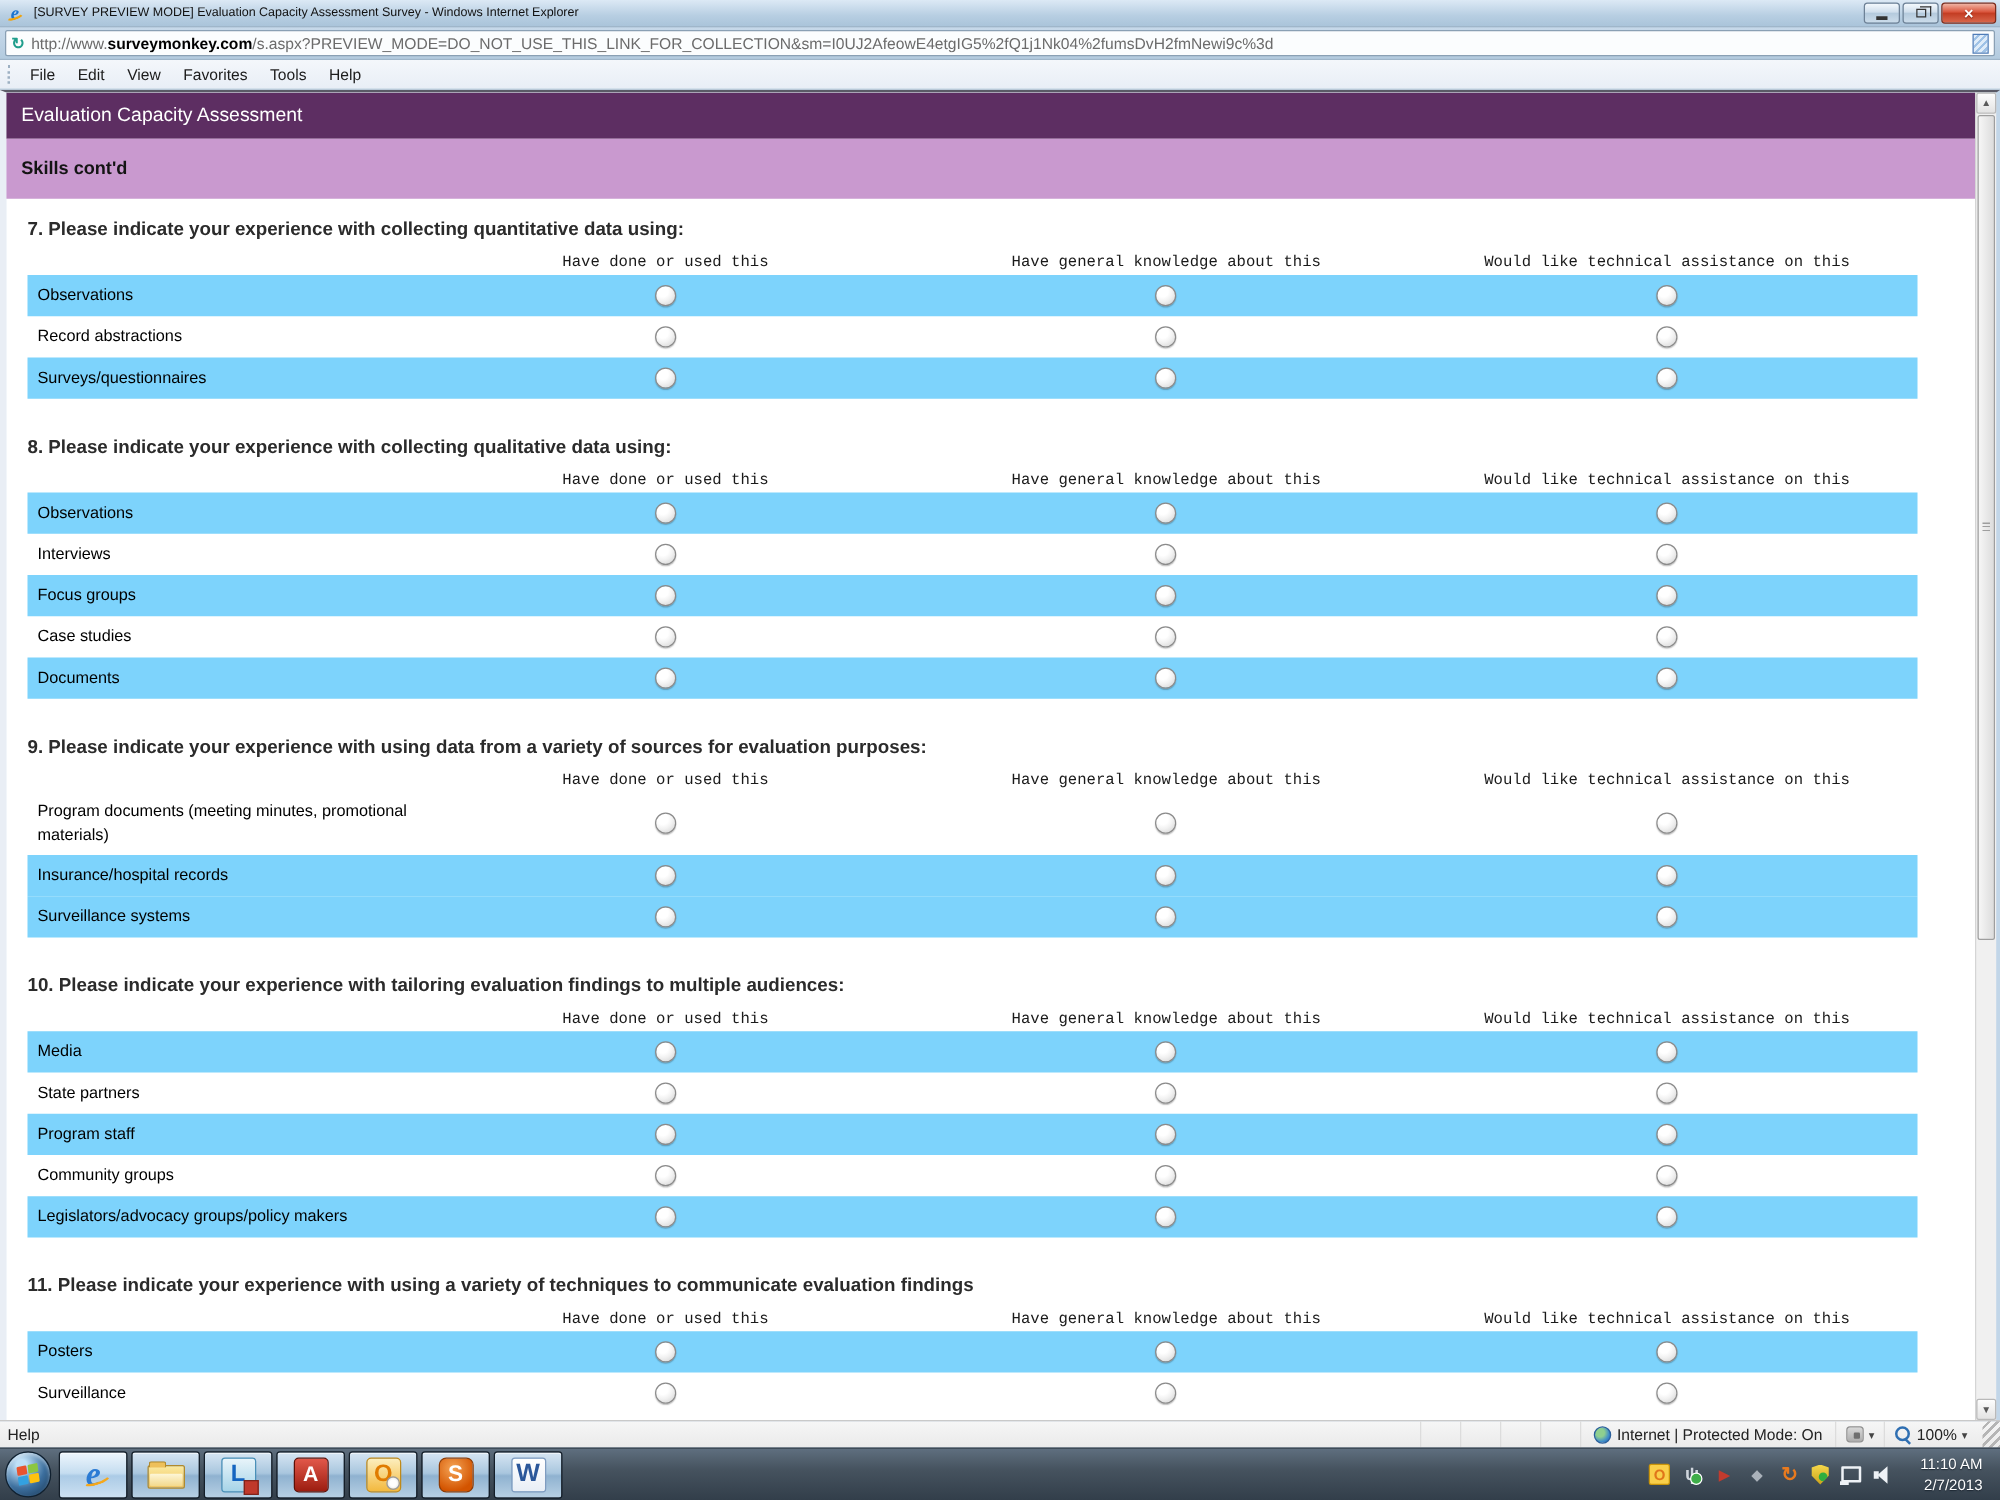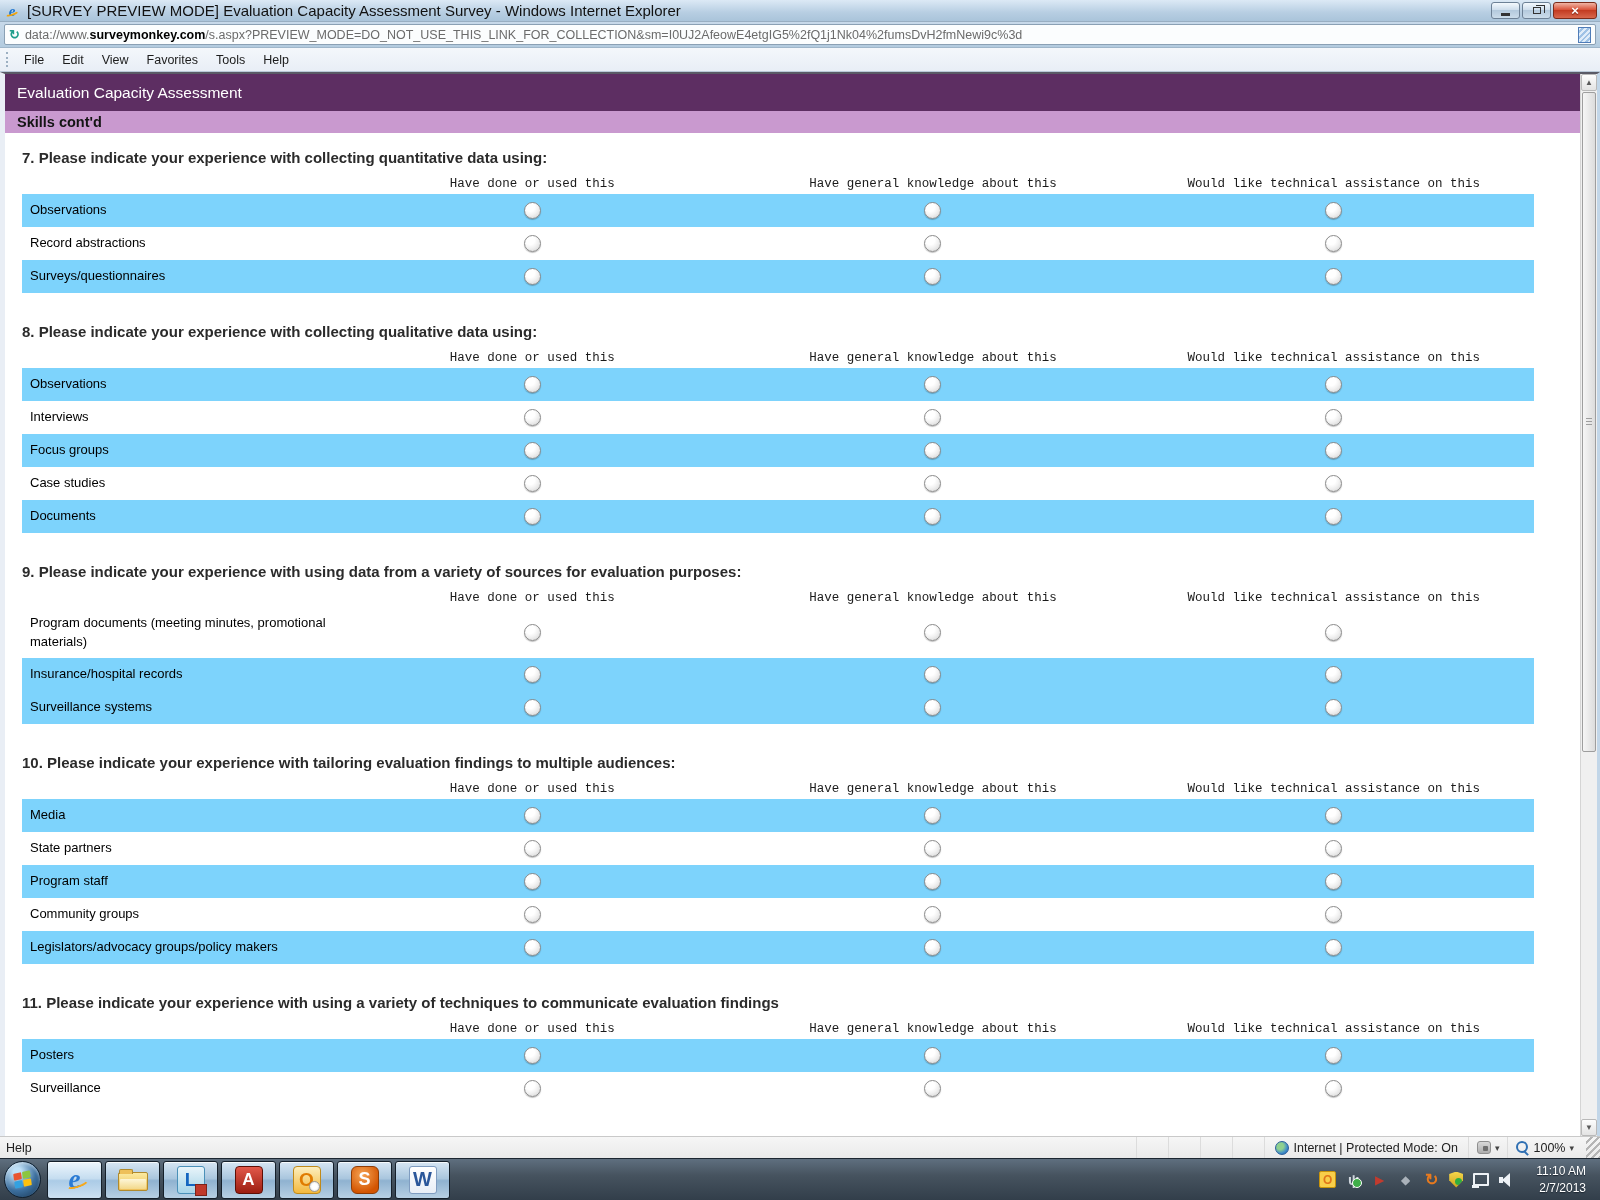--- a/index.html
+++ b/index.html
@@ -7,21 +7,21 @@
     font-family:"Liberation Sans", sans-serif; }
   .window { position:absolute; inset:0; display:flex; flex-direction:column; background:#bcd2e6; }
 
   
   .titlebar { height:22px; background:linear-gradient(#dce9f5,#b7cee2 60%,#aac4da);
     display:flex; align-items:center; padding:0 3px; border-bottom:1px solid #98aec2; }
   .ie-logo { width:18px; height:16px; font:italic bold 15px/16px "Liberation Serif",serif;
     color:#1b74cf; text-align:center; position:relative; }
   .ie-logo i { position:absolute; left:1px; top:6px; width:15px; height:7px; border:2px solid transparent;
     border-bottom-color:#f0a40e; border-radius:50%; transform:rotate(-18deg); }
-  .title-text { font-size:15px; color:#111; margin-left:6px; white-space:nowrap;text-align:right; }
+  .title-text { font-size:10px; color:#111; margin-left:6px; white-space:nowrap;text-align:right; }
   .win-btns { margin-left:auto; display:flex; gap:2px; }
   .win-btn { width:29px; height:17px; border:1px solid #6d8196; border-radius:3px;
     background:linear-gradient(#f4f9fd,#cfdeec 45%,#b4cadd 50%,#cbdcea);
     display:flex; align-items:center; justify-content:center; }
   .win-btn .bar { width:9px; height:3px; background:#333; margin-top:7px; }
   .win-btn .sq { width:8px; height:7px; border:1px solid #333; background:transparent; position:relative; }
   .win-btn .sq:after { content:""; position:absolute; left:2px; top:-3px; width:8px; height:7px;
     border:1px solid #333; border-bottom:none; border-left:none; }
   .win-btn.close { width:44px; background:linear-gradient(#f0b4a4,#d9533a 45%,#c33c22 50%,#d8674c);
     border-color:#7c2b1a; color:#fff; font-weight:bold; font-size:13px; text-shadow:0 1px 1px #7a1e0d; }
@@ -44,21 +44,21 @@
   .grip { height:15px; border-left:2px dotted #9db0c2; margin:0 7px 0 2px; }
   .menu-item { font-size:12.5px; color:#1c1c1c; padding:3px 9px; }
 
   
   .content-wrap { flex:1; display:flex; border-left:5px solid #e9eef5; border-right:3px solid #c2d6e8;
     border-top:2px solid #5a5a66; min-height:0;justify-content:space-between; }
   .page { flex:1; background:#fff; overflow:hidden; position:relative; }
 
   .survey-title { height:37px; background:#5d2e62; color:#fff; font-size:15.5px;
     display:flex; align-items:center; padding-left:12px; }
-  .survey-section { height:22px; background:#c999cf; color:#141414; font-weight:bold; font-size:14.5px;
+  .survey-section { height:48px; background:#c999cf; color:#141414; font-weight:bold; font-size:14.5px;
     display:flex; align-items:center; padding-left:12px; }
 
   .question { margin:30px 46px 0 17px; }
   .question.first { margin-top:16px; }
   .q-title { font-size:15px; font-weight:bold; color:#2b2b2b; margin-bottom:4px; }
   .mrow { display:grid; grid-template-columns:310px 1fr 1fr 1fr; align-items:center; min-height:33px; }
   .mrow.hdr { min-height:24px; align-items:end; padding-bottom:3px; }
   .mrow.dark { background:#7dd3fc; }
   .mlabel { padding:6px 4px 6px 8px; font-size:13px; color:#000; line-height:1.45; }
   .mcol { text-align:center; }
@@ -178,21 +178,21 @@
       <div class="win-btn">
           <span class="sq"></span>
         </div>
       <div class="win-btn close">×</div>
     </div>
   </div>
 
   <div class="addressbar">
     <div class="url-field">
       <span class="favicon">↻</span>
-      <span class="url-text"><span class="dim">data://www.</span><span class="domain">surveymonkey.com</span><span class="dim">/s.aspx?PREVIEW_MODE=DO_NOT_USE_THIS_LINK_FOR_COLLECTION&amp;sm=I0UJ2AfeowE4etgIG5%2fQ1j1Nk04%2fumsDvH2fmNewi9c%3d</span></span>
+      <span class="url-text"><span class="dim">http://www.</span><span class="domain">surveymonkey.com</span><span class="dim">/s.aspx?PREVIEW_MODE=DO_NOT_USE_THIS_LINK_FOR_COLLECTION&amp;sm=I0UJ2AfeowE4etgIG5%2fQ1j1Nk04%2fumsDvH2fmNewi9c%3d</span></span>
       <span class="page-icon" style="margin-left:auto;"></span>
     </div>
   </div>
 
   <div class="menubar">
     <span class="grip"></span>
     <span style="display:flex;justify-content:center;">
         <span class="menu-item">File</span>
         <span class="menu-item">Edit</span>
         <span class="menu-item">View</span>

